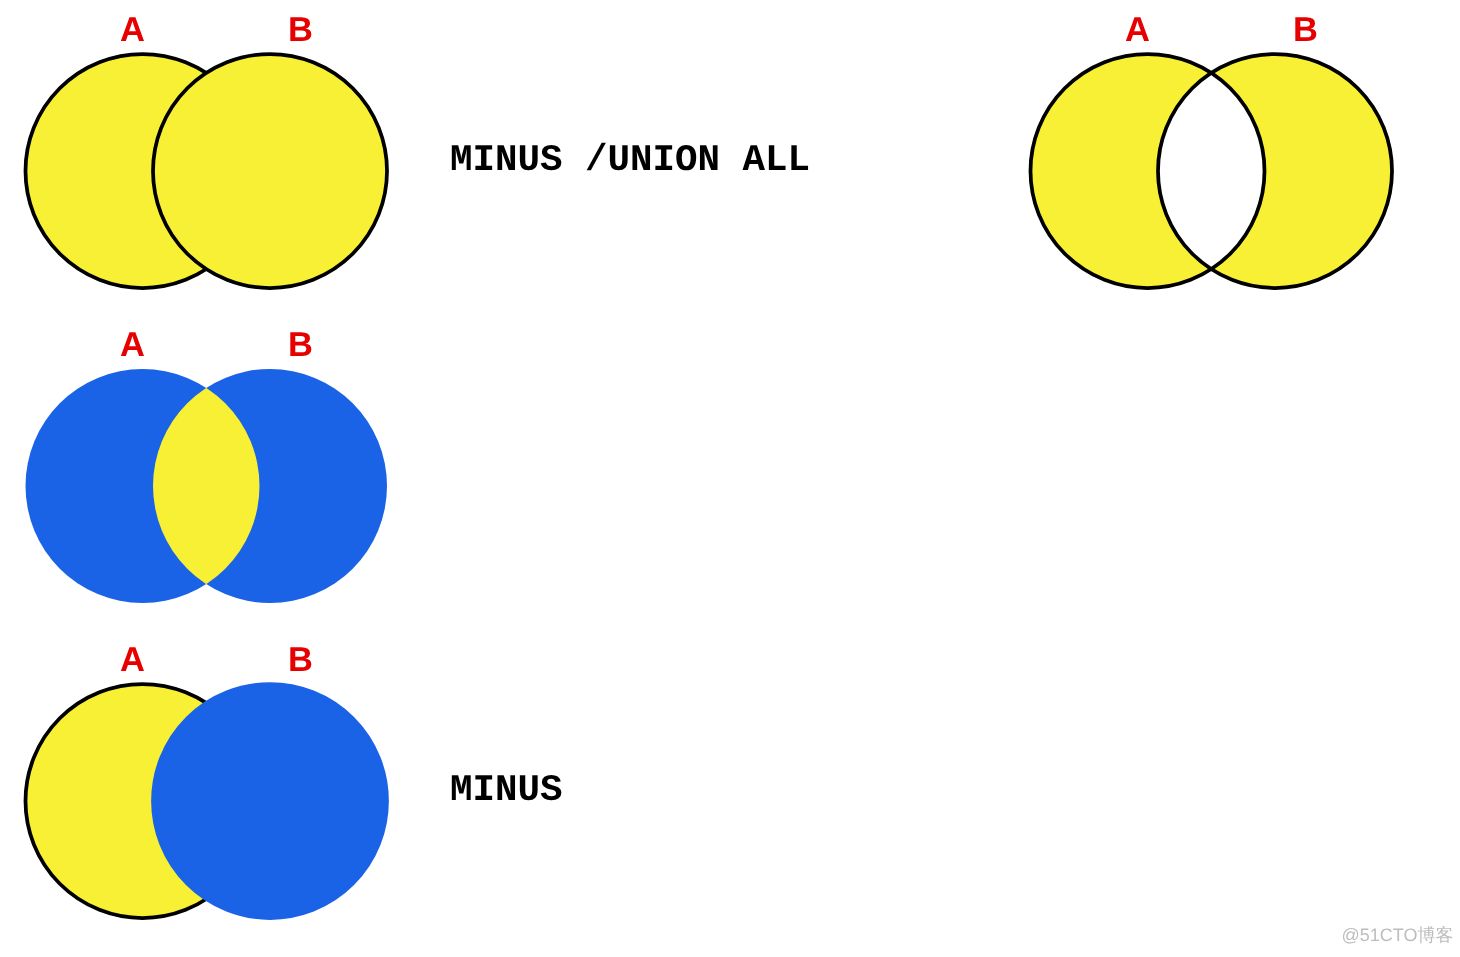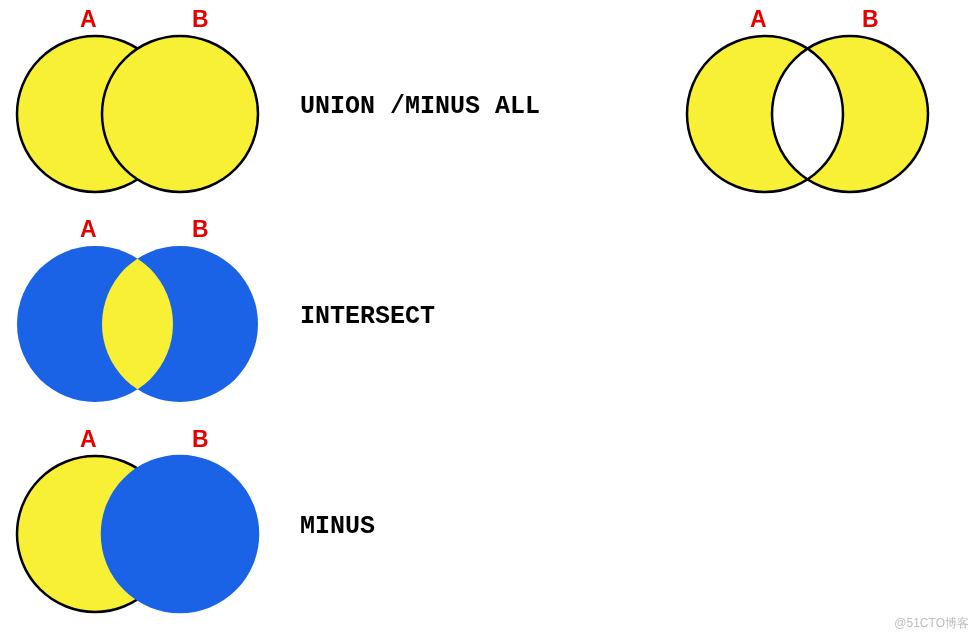--- a/index.html
+++ b/index.html
@@ -53,39 +53,38 @@
 
 <div class="diagram-row" style="top:6px; left:10px;">
   <div class="venn-container">
     <span class="set-label label-a">A</span>
     <span class="set-label label-b">B</span>
     <svg width="260" height="170">
       <circle cx="85" cy="82" r="78" fill="#f7f034" stroke="#000000" stroke-width="2.5"></circle>
       <circle cx="170" cy="82" r="78" fill="#f7f034" stroke="#000000" stroke-width="2.5"></circle>
     </svg>
   </div>
-  <span class="op-label">UNION /MINUS ALL</span>
+  <span class="op-label">MINUS /UNION ALL</span>
 </div>
 
 <div class="diagram-row" style="top:216px; left:10px;">
   <div class="venn-container">
     <span class="set-label label-a">A</span>
     <span class="set-label label-b">B</span>
     <svg width="260" height="170">
       <defs>
         <clipPath id="clipA2">
             <circle cx="85" cy="82" r="78"></circle>
           </clipPath>
       </defs>
       <circle cx="85" cy="82" r="78" fill="#1a62e6"></circle>
       <circle cx="170" cy="82" r="78" fill="#1a62e6"></circle>
       <circle cx="170" cy="82" r="78" fill="#f7f034" clip-path="url(#clipA2)"></circle>
     </svg>
   </div>
-  <span class="op-label">INTERSECT</span>
 </div>
 
 <div class="diagram-row" style="top:426px; left:10px;">
   <div class="venn-container">
     <span class="set-label label-a">A</span>
     <span class="set-label label-b">B</span>
     <svg width="260" height="170">
       <circle cx="85" cy="82" r="78" fill="#f7f034" stroke="#000000" stroke-width="2.5"></circle>
       <circle cx="170" cy="82" r="78" fill="#1a62e6" stroke="#1a62e6" stroke-width="2.5"></circle>
     </svg>

